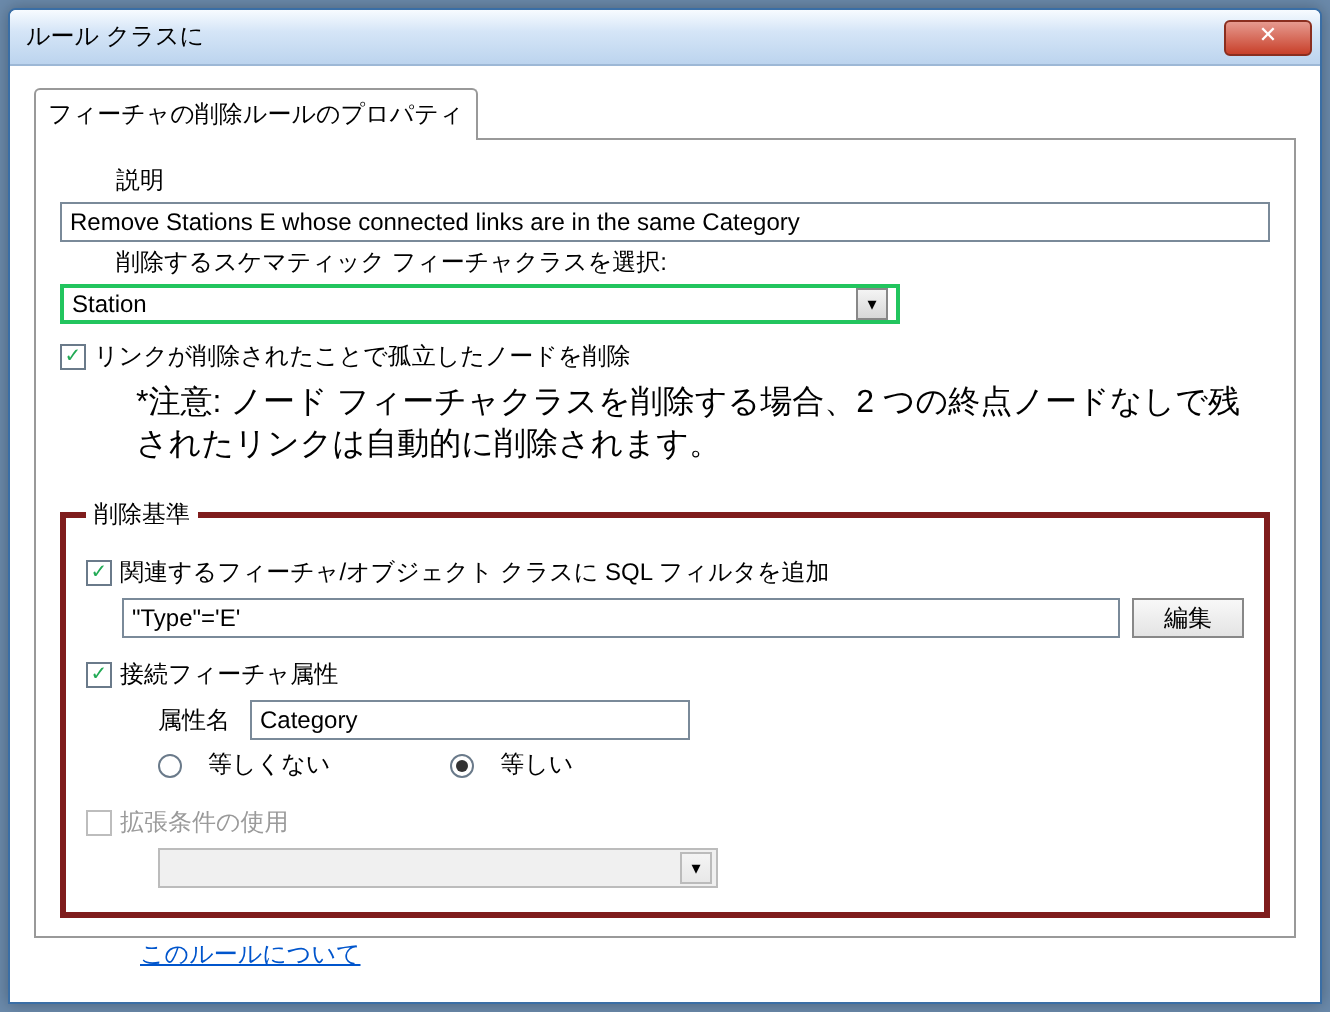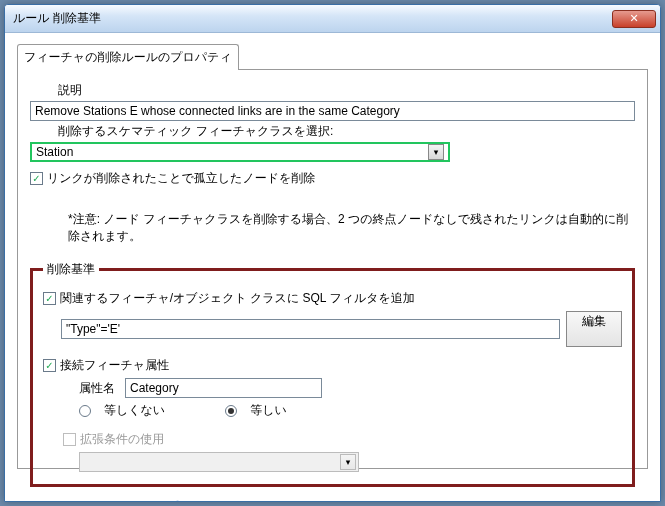--- a/index.html
+++ b/index.html
@@ -13,48 +13,48 @@
   .tab-strip { display: flex; }
   .tab { background: #fff; border: 1px solid #999; border-bottom: none; padding: 4px 6px; border-radius: 3px 3px 0 0; position: relative; top: 1px; z-index: 2;}
   .tab-panel { border: 1px solid #999; padding: 10px 12px 12px 12px; height: 400px; display: flex; flex-direction: column; }
   .label { margin: 2px 0 2px 0; padding-left: 28px; }
   .text-input { width: 100%; border: 1px solid #7a8a99; height: 20px; padding: 2px 4px; background:#fff; }
   .select-wrap { position: relative; width: 420px; }
   .select { width: 100%; border: 2px solid #22c55e; height: 20px; padding: 2px 4px; background:#fff; display:flex; align-items:center; justify-content:space-between;}
   .select-btn { width: 16px; height: 16px; background: linear-gradient(#f4f4f4,#d8d8d8); border:1px solid #888; display:flex; align-items:center; justify-content:center; font-size:9px;}
   .checkbox-row { display: flex; align-items: center; gap: 4px; margin: 4px 0; }
   .chk { width: 13px; height: 13px; border: 1px solid #6a7a8a; background:#fff; display:inline-flex; align-items:center; justify-content:center; font-size:10px; color:#2a5; line-height:1;}
-  .note { margin: 20px 0 10px 38px; font-size: 12px;}
+  .note { margin: 0 0 10px 38px; font-size: 16px;}
   fieldset.group { border: 3px solid #7f1d1d; margin: 6px 0 0 0; padding: 8px 10px 12px 10px; }
   fieldset.group legend { padding: 0 4px; }
   .inline-row { display: flex; align-items: center; gap: 6px; margin: 4px 0 4px 18px;}
   .sql-input { flex:1; border:1px solid #7a8a99; height:20px; padding:2px 4px; background:#fff;}
-  .edit-btn { width: 56px; height: 36px; border: 1px solid #888; background: linear-gradient(#f8f8f8,#e4e4e4); text-align:center; line-height:18px; cursor:pointer;}
+  .edit-btn { width: 56px; height: 20px; border: 1px solid #888; background: linear-gradient(#f8f8f8,#e4e4e4); text-align:center; line-height:18px; cursor:pointer;}
   .attr-row { margin: 4px 0 4px 36px; display:flex; align-items:center; gap:10px;}
-  .attr-input { width: 197px; border:1px solid #7a8a99; height:20px; padding:2px 4px; background:#fff;}
+  .attr-input { width: 220px; border:1px solid #7a8a99; height:20px; padding:2px 4px; background:#fff;}
   .radio-row { margin: 4px 0 4px 36px; display:flex; align-items:center; gap:60px;}
   .radio-item { display:flex; align-items:center; gap:13px;}
   .radio { width:12px; height:12px; border:1px solid #6a7a8a; border-radius:50%; display:inline-flex; align-items:center; justify-content:center;}
   .radio.sel::after { content:""; width:6px; height:6px; background:#333; border-radius:50%;}
   .disabled { color:#9a9a9a; }
   .chk.disabled-chk { border-color:#bdbdbd; color:#bdbdbd;}
   .ext-select { width: 280px; height:20px; border:1px solid #bcbcbc; background:#f0f0f0; display:flex; align-items:center; justify-content:flex-end; padding:0 2px; margin-left:36px;}
   .ext-select .select-btn { background: linear-gradient(#f4f4f4,#e8e8e8); border-color:#bbb;}
   .link { color:#0055cc; text-decoration:underline; cursor:pointer; margin-top:10px; align-self:flex-start;margin-left:40px;}
   .button-bar { display:flex; justify-content:flex-end; gap:8px; padding:8px 12px 10px 0; border-top:0px solid #dcdcdc;}
   .btn { min-width:80px; height:22px; border:1px solid #707070; background:linear-gradient(#fdfdfd,#e6e6e6); border-radius:3px; text-align:center; line-height:20px; cursor:pointer;}
   .btn.default { border-color:#3c7fb1; box-shadow: 0 0 0 1px #a3c7e8 inset;}
   .spacer { height:6px;}
 </style>
 </head>
 <body>
 
 <div class="window">
   <div class="titlebar">
-    <span class="title">ルール 削除基準</span>
+    <span class="title">ルール クラスに</span>
     <div class="close-btn">✕</div>
   </div>
   <div class="client">
     <div class="tab-area">
       <div class="tab-strip">
         <div class="tab">
           <span>フィーチャの削除ルールのプロパティ</span>
         </div>
       </div>
       <div class="tab-panel">
@@ -104,21 +104,21 @@
             <div class="radio-item">
               <span class="radio"></span>
               <span>等しくない</span>
             </div>
             <div class="radio-item">
               <span class="radio sel"></span>
               <span>等しい</span>
             </div>
           </div>
 
-          <div class="checkbox-row disabled" style="margin-top:12px;margin-left:20px;">
+          <div class="checkbox-row disabled" style="margin-top:12px;">
             <span class="chk disabled-chk"></span>
             <span>拡張条件の使用</span>
           </div>
           <div class="ext-select">
             <div class="select-btn">▾</div>
           </div>
         </fieldset>
 
         <a class="link">
           <span>このルールについて</span>

